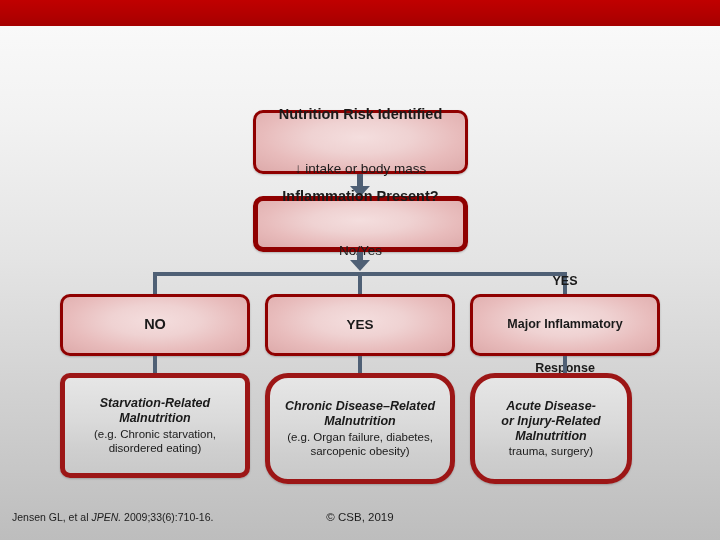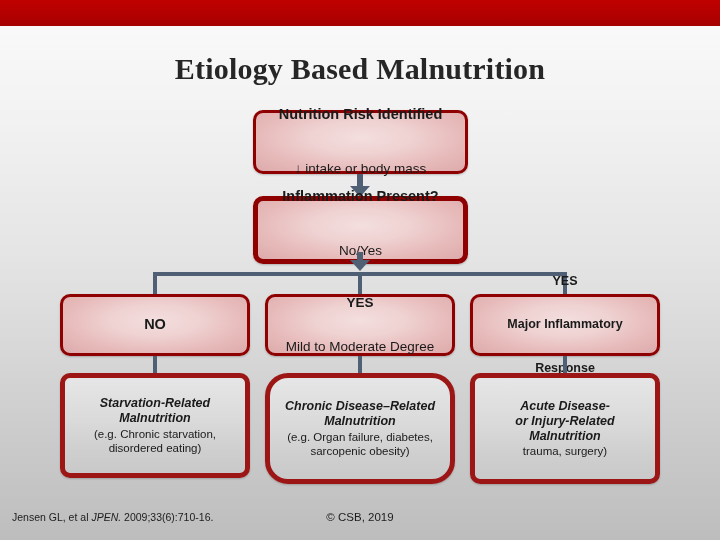--- a/index.html
+++ b/index.html
@@ -116,50 +116,48 @@
     color: #1c1c1c;
   }
 </style>
 </head>
 <body>
 
 <div id="slide">
 
   <div id="top-band"></div>
 
-  <div id="title">Etiology Based Malnutrition</div>
 
   <div class="box box-red" style="left:253px; top:110px; width:215px; height:64px;">
     <span class="line l-bold fs15">Nutrition Risk Identified</span>
     <span class="line l-reg fs14 gap-top">↓ intake or body mass</span>
   </div>
 
   <div class="conn" style="left:357px; top:174px; width:6px; height:14px;"></div>
   <div class="arrow-head" style="left:350px; top:186px;"></div>
 
-  <div class="box box-red thick" style="left:253px; top:196px; width:215px; height:68px;justify-content:flex-end;">
+  <div class="box box-red thick" style="left:253px; top:196px; width:215px; height:56px;">
     <span class="line l-bold fs15">Inflammation Present?</span>
     <span class="line l-reg fs14 gap-top">No/Yes</span>
   </div>
 
   <div class="conn" style="left:357px; top:252px; width:6px; height:10px;"></div>
   <div class="arrow-head" style="left:350px; top:260px;"></div>
 
   <div class="conn" style="left:153px; top:272px; width:414px; height:4px;"></div>
   <div class="conn" style="left:153px; top:272px; width:4px; height:22px;"></div>
   <div class="conn" style="left:358px; top:272px; width:4px; height:22px;"></div>
   <div class="conn" style="left:563px; top:272px; width:4px; height:22px;"></div>
 
   <div class="box box-red" style="left:60px; top:294px; width:190px; height:62px;">
     <span class="line l-bold fs15">NO</span>
   </div>
 
   <div class="box box-red" style="left:265px; top:294px; width:190px; height:62px;">
     <span class="line l-bold fs14">YES</span>
-    <span class="line l-reg fs14">Mild to Moderate Degree</span>
   </div>
 
   <div class="box box-red" style="left:470px; top:294px; width:190px; height:62px;">
     <span class="line l-bold fs13">YES</span>
     <span class="line l-bold fs13">Major Inflammatory</span>
     <span class="line l-bold fs13">Response</span>
   </div>
 
   <div class="conn" style="left:153px; top:356px; width:4px; height:18px;"></div>
   <div class="conn" style="left:358px; top:356px; width:4px; height:18px;"></div>
@@ -172,21 +170,21 @@
     <span class="line l-reg fs12">disordered eating)</span>
   </div>
 
   <div class="box box-grey" style="left:265px; top:373px; width:190px; height:111px;border-radius:23px;">
     <span class="line l-bi fs13">Chronic Disease–Related</span>
     <span class="line l-bi fs13">Malnutrition</span>
     <span class="line l-reg fs12">(e.g. Organ failure, diabetes,</span>
     <span class="line l-reg fs12">sarcopenic obesity)</span>
   </div>
 
-  <div class="box box-grey" style="left:470px; top:373px; width:190px; height:111px;">
+  <div class="box box-grey" style="left:470px; top:373px; width:162px; height:111px;border-radius:25px;">
     <span class="line l-bi fs13">Acute Disease-</span>
     <span class="line l-bi fs13">or Injury-Related</span>
     <span class="line l-bi fs13">Malnutrition</span>
     <span class="line l-reg fs12">trauma, surgery)</span>
   </div>
 
   <div id="citation"><span>Jensen GL, et al </span><span class="it">JPEN.</span><span> 2009;33(6):710-16.</span></div>
 
   <div id="copyright">© CSB, 2019</div>
 

